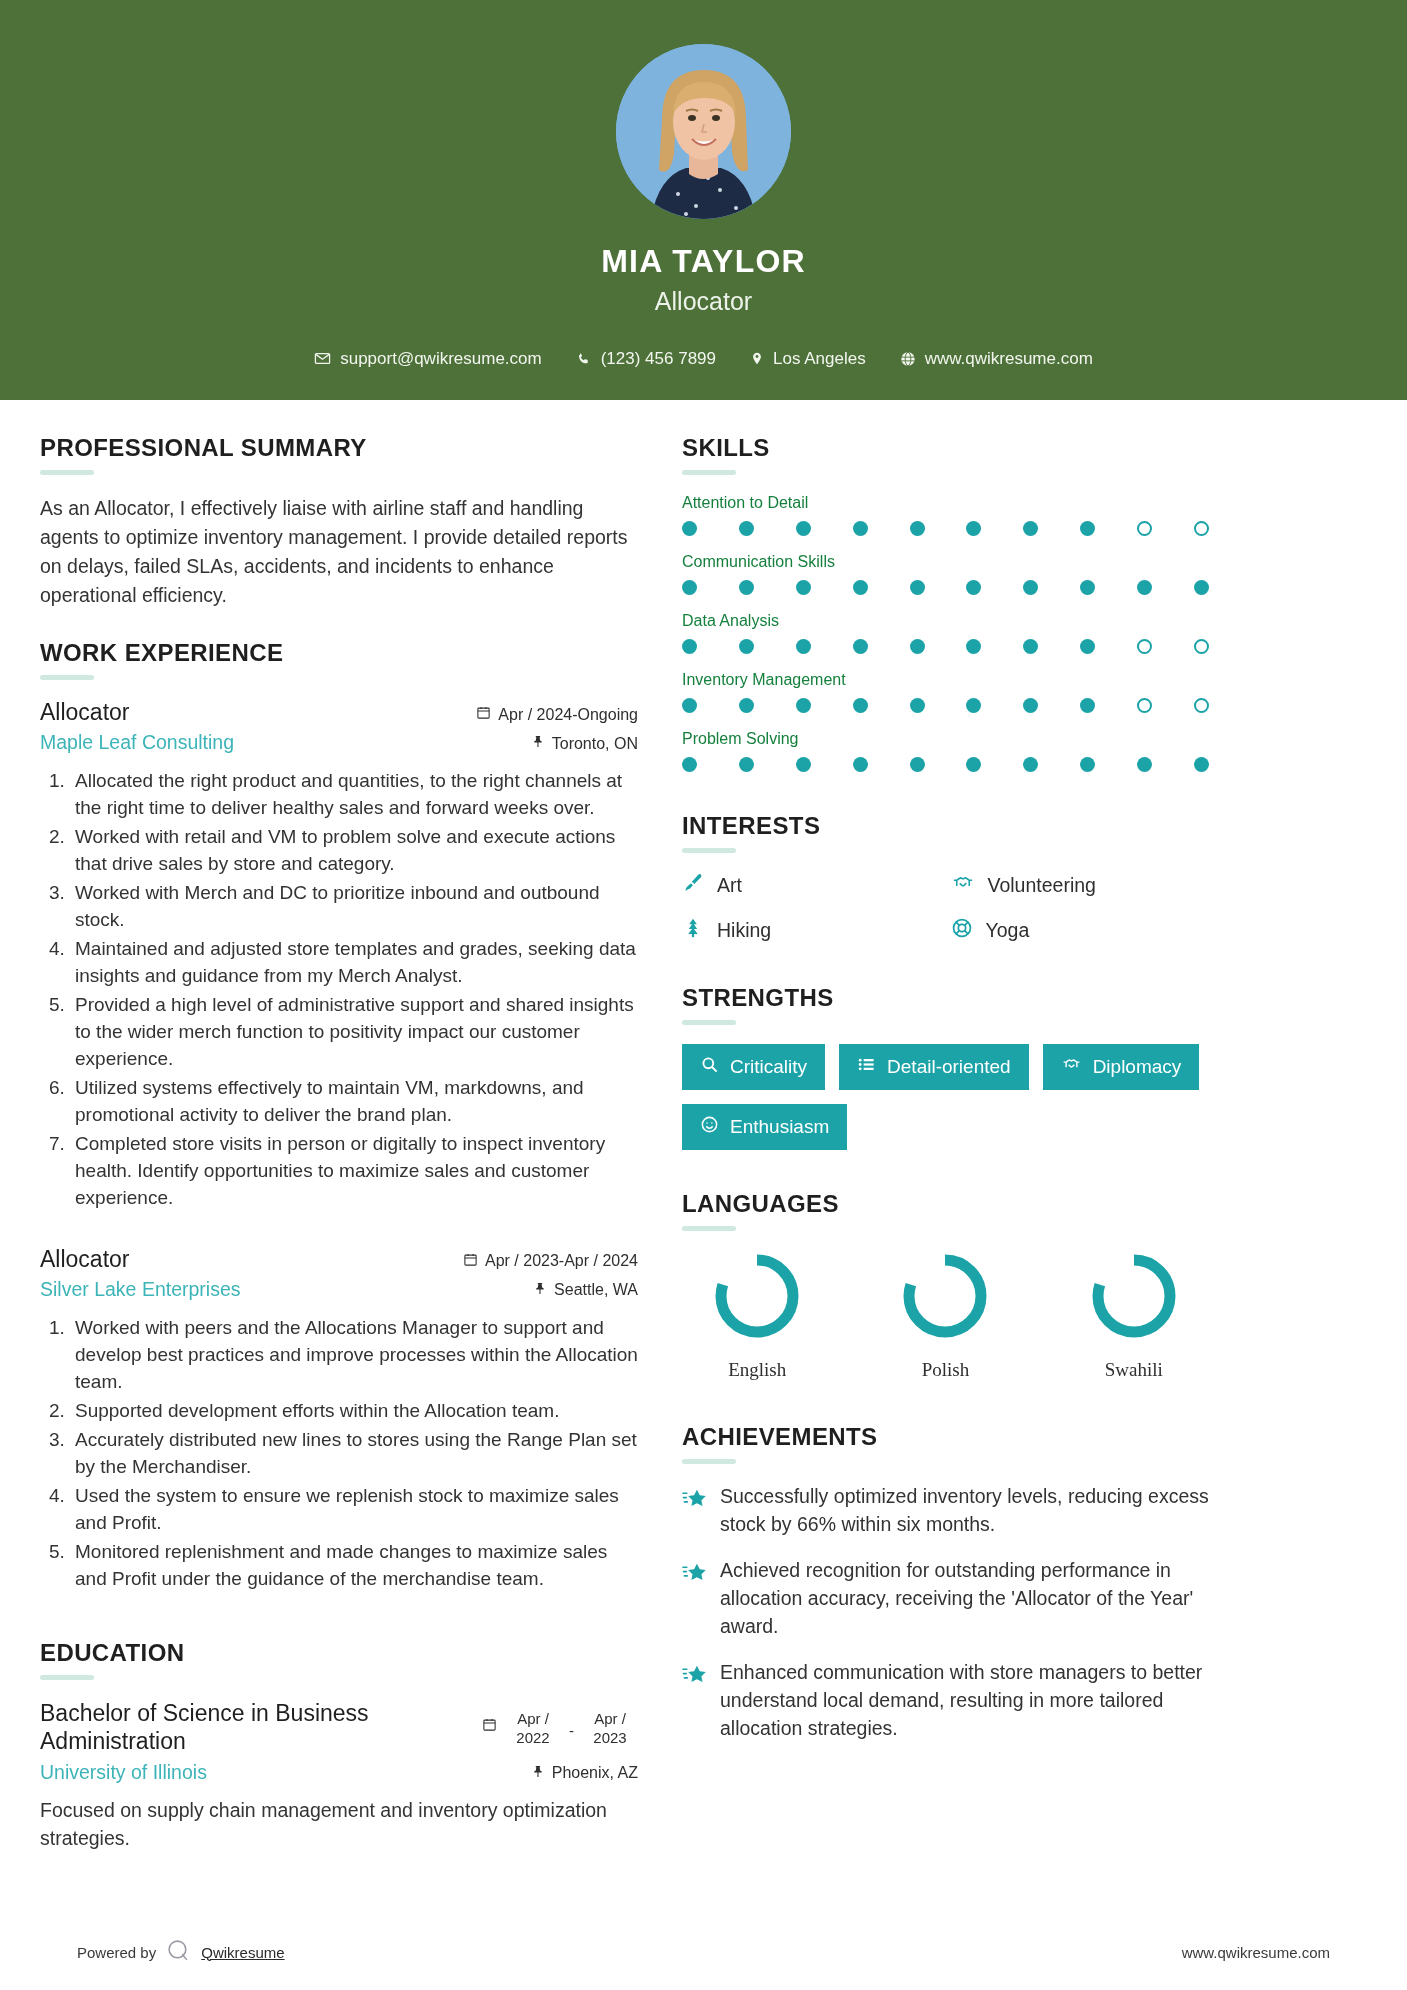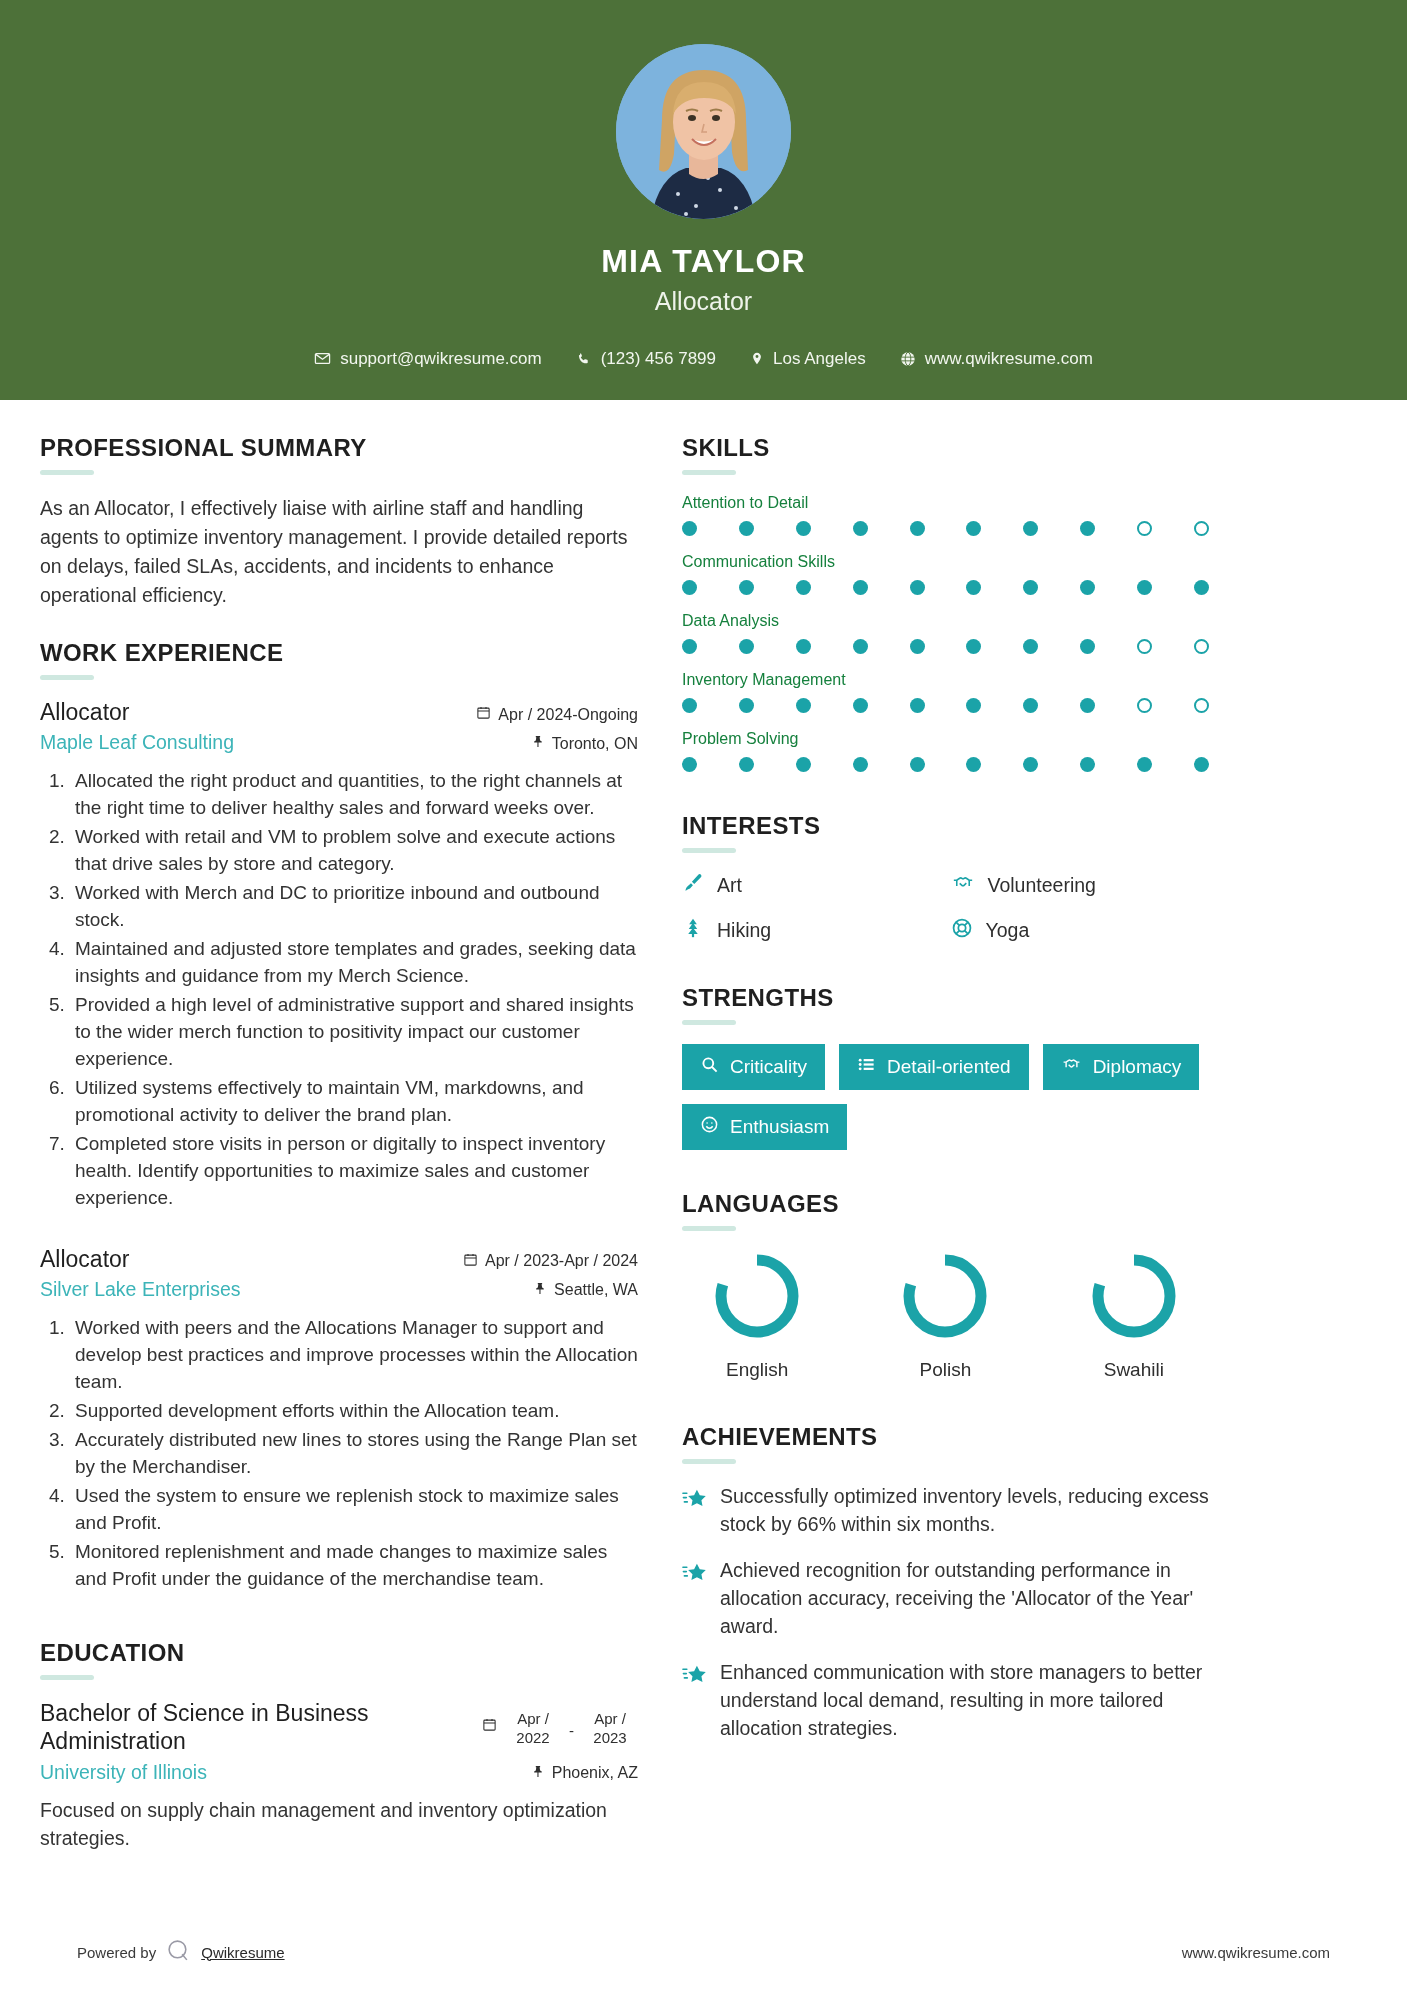--- a/index.html
+++ b/index.html
@@ -237,20 +237,21 @@
     align-items: center;
     gap: 11px;
     white-space: nowrap;
   }
 
   
   .langs {
     display: flex;
     gap: 38px;
     justify-content: space-between;
+    font-family: Liberation Serif, serif;
   }
   .lang {
     width: 168px;
     text-align: center;
   }
   .lang-label {
     margin-top: 13px;
     font-size: 19px;
     color: #2f2f2f;
   }
@@ -411,21 +412,21 @@
                   <path d="M9 2h6v2h-1l1 6 3 2v2h-6v8h-2v-8H4v-2l3-2 1-6H7V2z"></path>
                 </svg>
               </span>
               <span>Toronto, ON</span>
             </div>
           </div>
           <ol class="job-list">
             <li>Allocated the right product and quantities, to the right channels at the right time to deliver healthy sales and forward weeks over.</li>
             <li>Worked with retail and VM to problem solve and execute actions that drive sales by store and category.</li>
             <li>Worked with Merch and DC to prioritize inbound and outbound stock.</li>
-            <li>Maintained and adjusted store templates and grades, seeking data insights and guidance from my Merch Science.</li>
+            <li>Maintained and adjusted store templates and grades, seeking data insights and guidance from my Merch Analyst.</li>
             <li>Provided a high level of administrative support and shared insights to the wider merch function to positivity impact our customer experience.</li>
             <li>Utilized systems effectively to maintain VM, markdowns, and promotional activity to deliver the brand plan.</li>
             <li>Completed store visits in person or digitally to inspect inventory health. Identify opportunities to maximize sales and customer experience.</li>
           </ol>
         </div>
 
         <div class="job">
           <div class="job-top">
             <div class="job-title">Allocator</div>
             <div class="job-meta">

